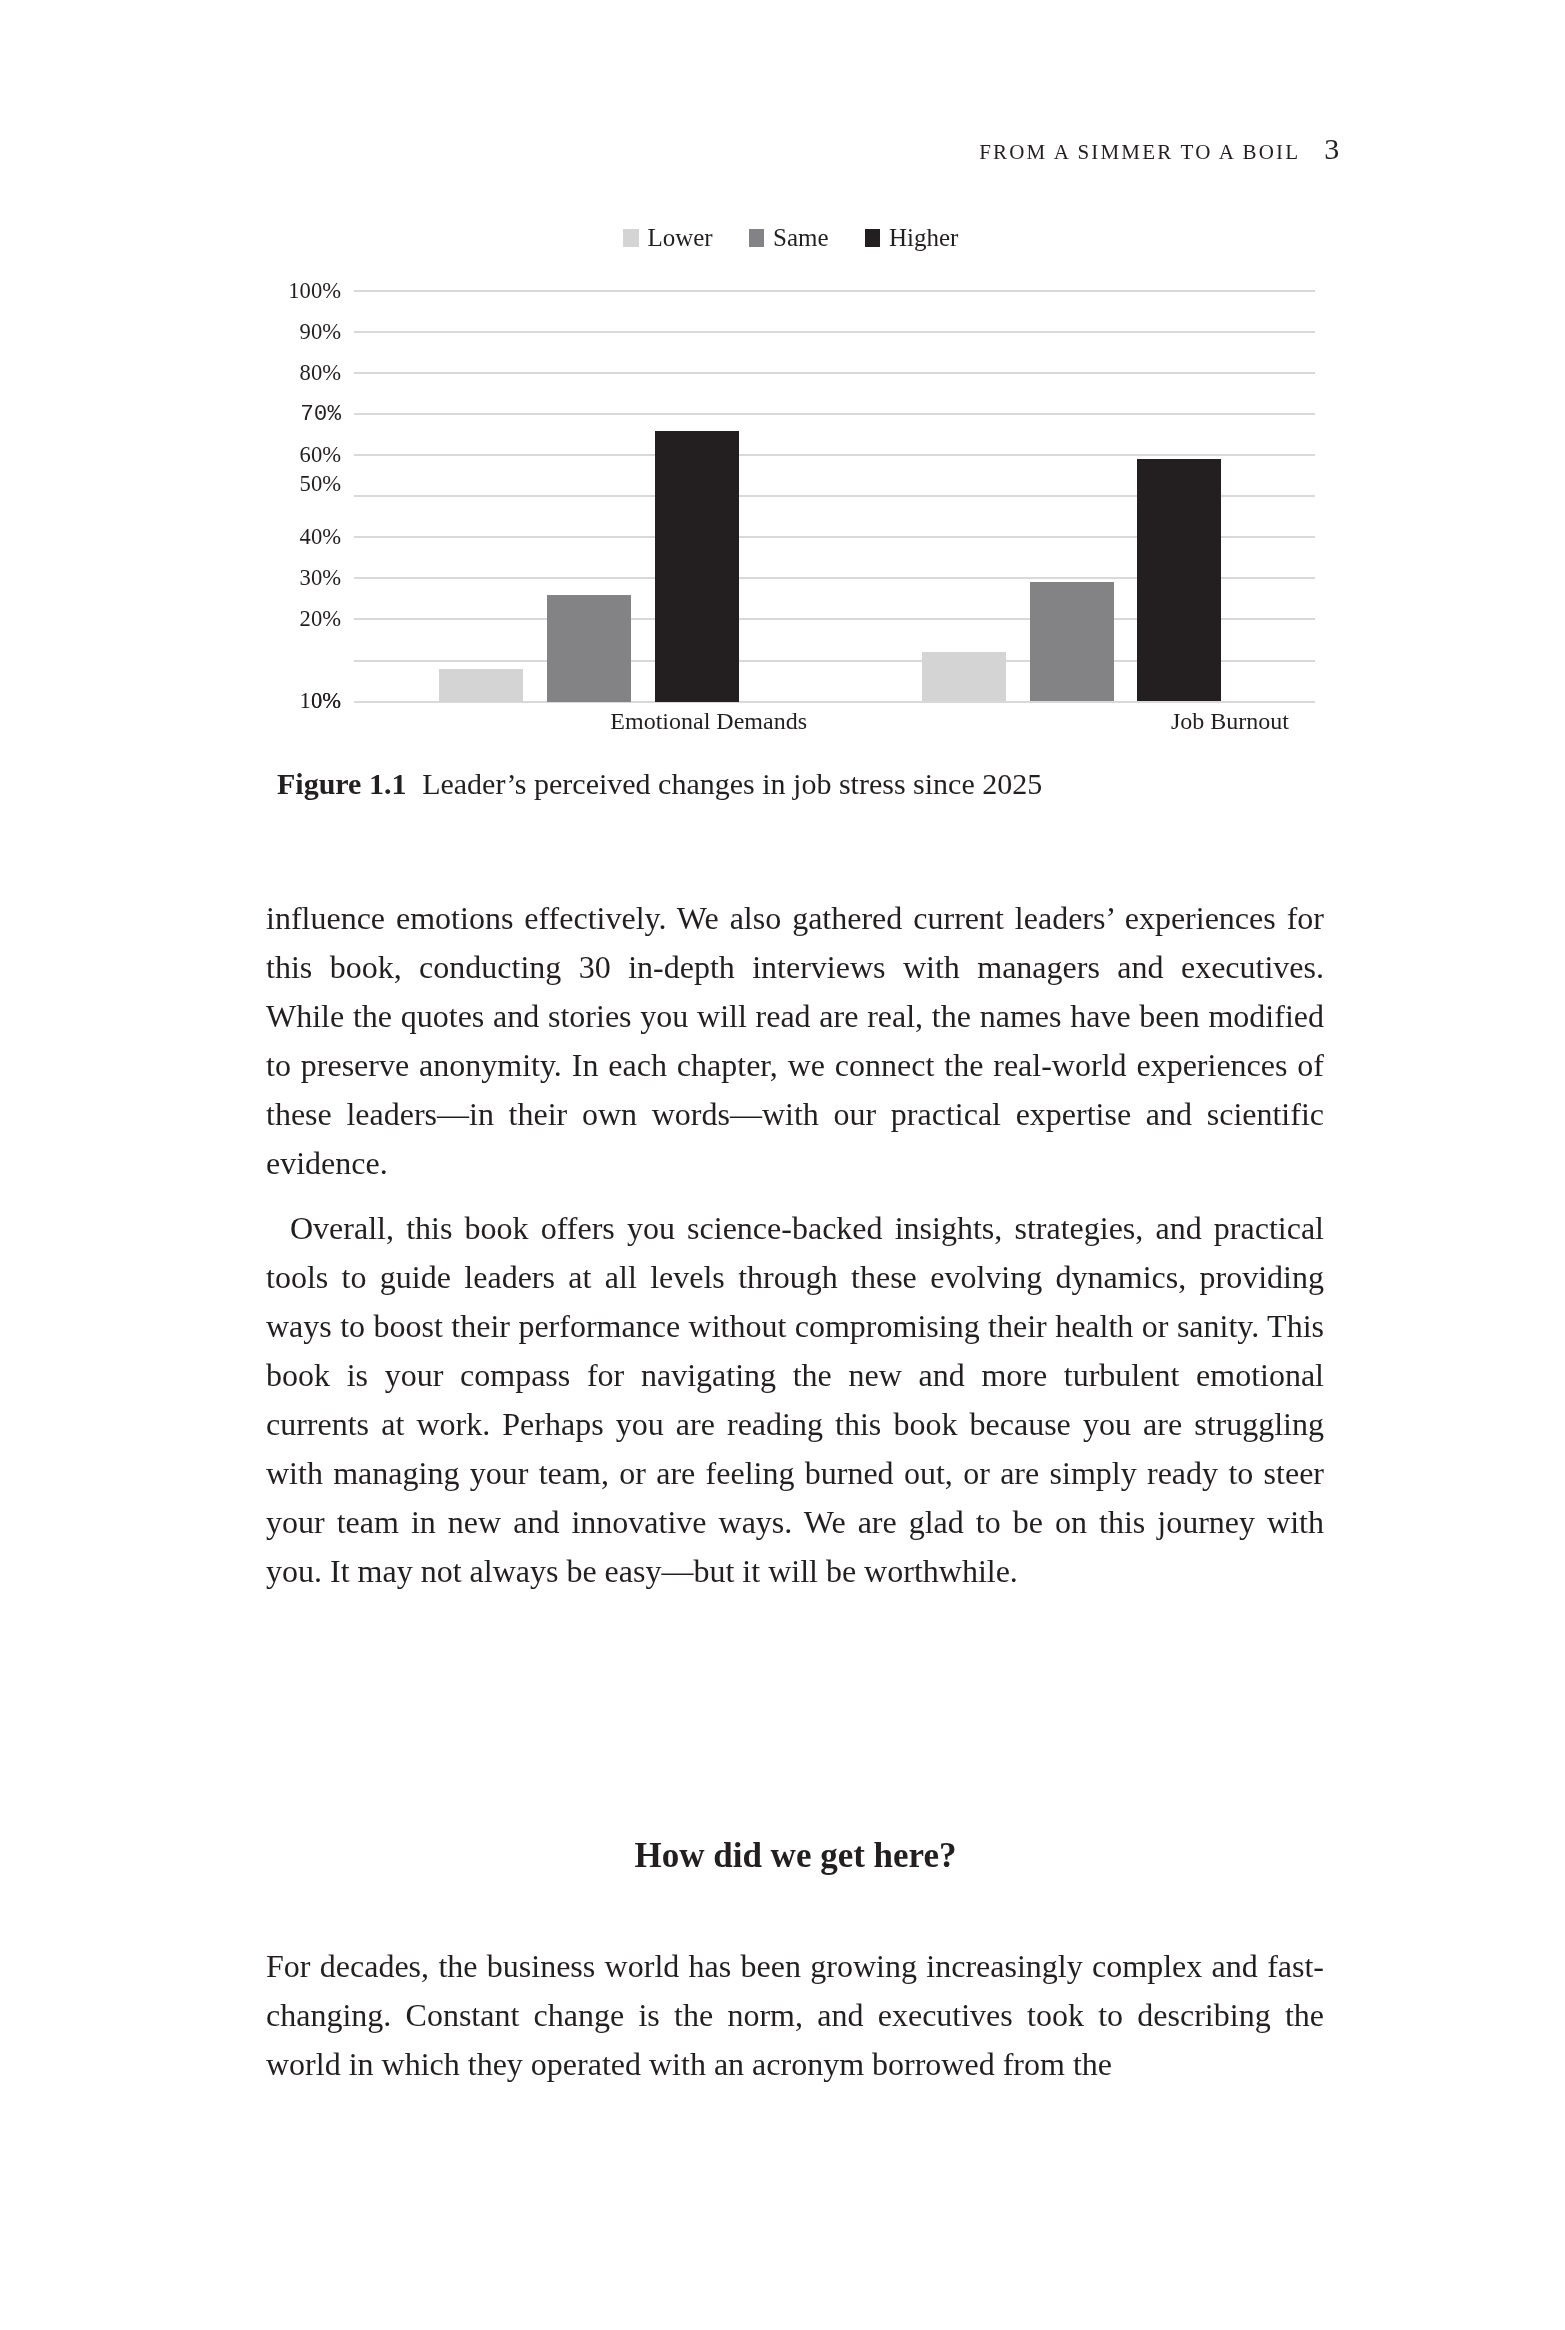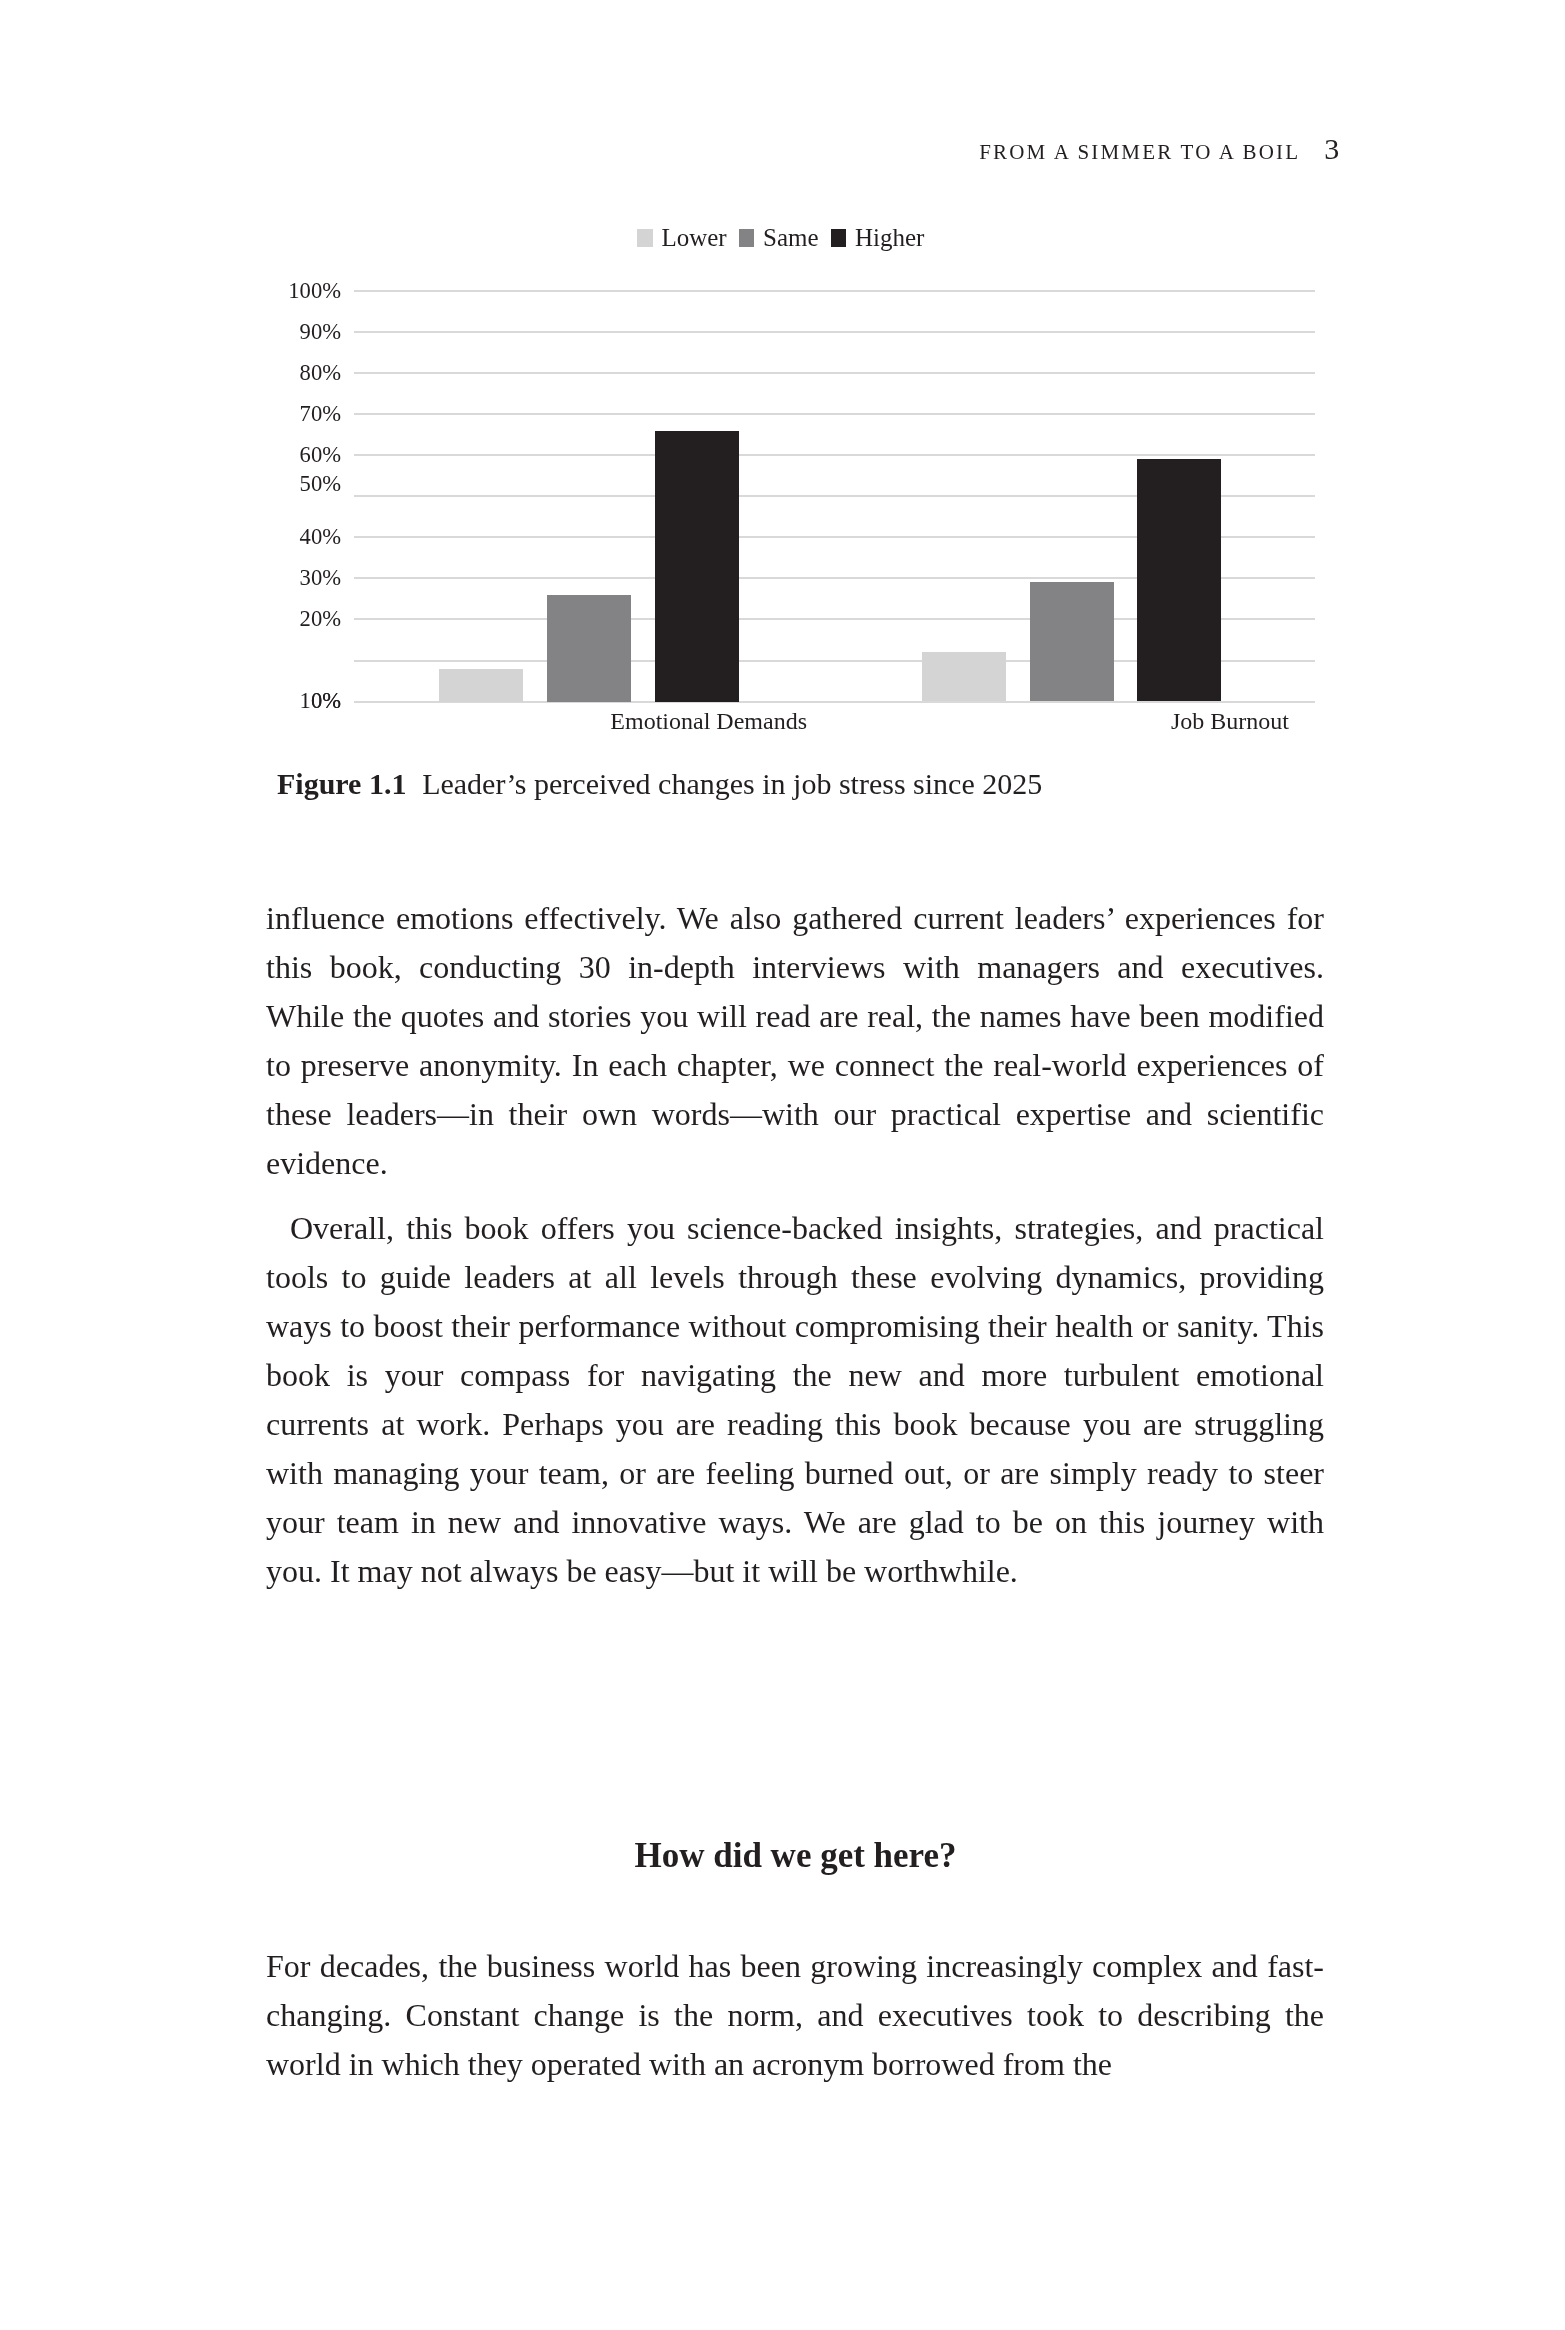--- a/index.html
+++ b/index.html
@@ -2,21 +2,21 @@
 <html style="font-size:14px"><head>
 <meta charset="utf-8">
 <style>
   html, body { margin:0; padding:0; background:#ffffff; }
   body { width:1565px; height:2330px; position:relative; overflow:hidden;
          font-family:"Liberation Serif","DejaVu Serif",serif; color:#231f20; }
   .running-head { position:absolute; top:132px; right:224px; font-size:23.5px; letter-spacing:1.7px;
                   text-transform:uppercase; font-variant:small-caps; }
   .running-head .title { font-size:21px; letter-spacing:2.2px; }
   .running-head .page { font-size:30px; margin-left:24px; }
-  .legend { position:absolute; top:224px; left:637px; display:flex; gap:12px; font-size:25px; align-items:flex-end; }
+  .legend { position:absolute; top:224px; left:623px; display:flex; gap:36px; font-size:25px; align-items:flex-end; }
   .legend-item { display:flex; align-items:center; gap:8.7px; }
   .swatch { width:15.7px; height:18px; display:inline-block; }
   .chart { position:absolute; left:261px; top:278px; width:1061px; height:487px; }
   .ytick { position:absolute; left:0; width:80px; text-align:right; font-size:22.6px; transform:translateY(-50%); }
   .gridline { position:absolute; left:93px; width:961px; height:1.7px; background:#d9d9d9; }
   .bar { position:absolute; }
   .xlabel { position:absolute; font-size:24px; text-align:right; width:435px; }
   .caption { position:absolute; top:767px; left:277px; font-size:30px; }
   .caption b { font-weight:bold; margin-right:15.7px; }
   .body-text { position:absolute; left:250px; width:1090px; font-size:32px; line-height:49px; text-align:justify; }
@@ -55,21 +55,21 @@
     <div class="ytick" style="top: 341px;">20%</div>
     <div class="gridline" style="top: 299px;"></div>
     <div class="ytick" style="top: 300px;">30%</div>
     <div class="gridline" style="top: 258px;"></div>
     <div class="ytick" style="top: 259px;">40%</div>
     <div class="gridline" style="top: 217px;"></div>
     <div class="ytick" style="top: 206px;">50%</div>
     <div class="gridline" style="top: 176px;"></div>
     <div class="ytick" style="top: 177px;">60%</div>
     <div class="gridline" style="top: 135px;"></div>
-    <div class="ytick" style="top: 136px;">70%</div>
+    <div class="ytick" style="top: 136px; font-family: Liberation Mono, monospace;">70%</div>
     <div class="gridline" style="top: 94px;"></div>
     <div class="ytick" style="top: 95px;">80%</div>
     <div class="gridline" style="top: 53px;"></div>
     <div class="ytick" style="top: 54px;">90%</div>
     <div class="gridline" style="top: 12px;"></div>
     <div class="ytick" style="top: 13px;">100%</div>
     <div class="bar" style="left: 178px; width: 84px; top: 391px; height: 33px; background: rgb(212, 212, 212);"></div>
     <div class="bar" style="left: 286px; width: 84px; top: 317px; height: 107px; background: rgb(131, 130, 133);"></div>
     <div class="bar" style="left: 394px; width: 84px; top: 153px; height: 271px; background: rgb(35, 31, 32);"></div>
     <div class="xlabel" style="left: 111px; top: 430px;">Emotional Demands</div>

